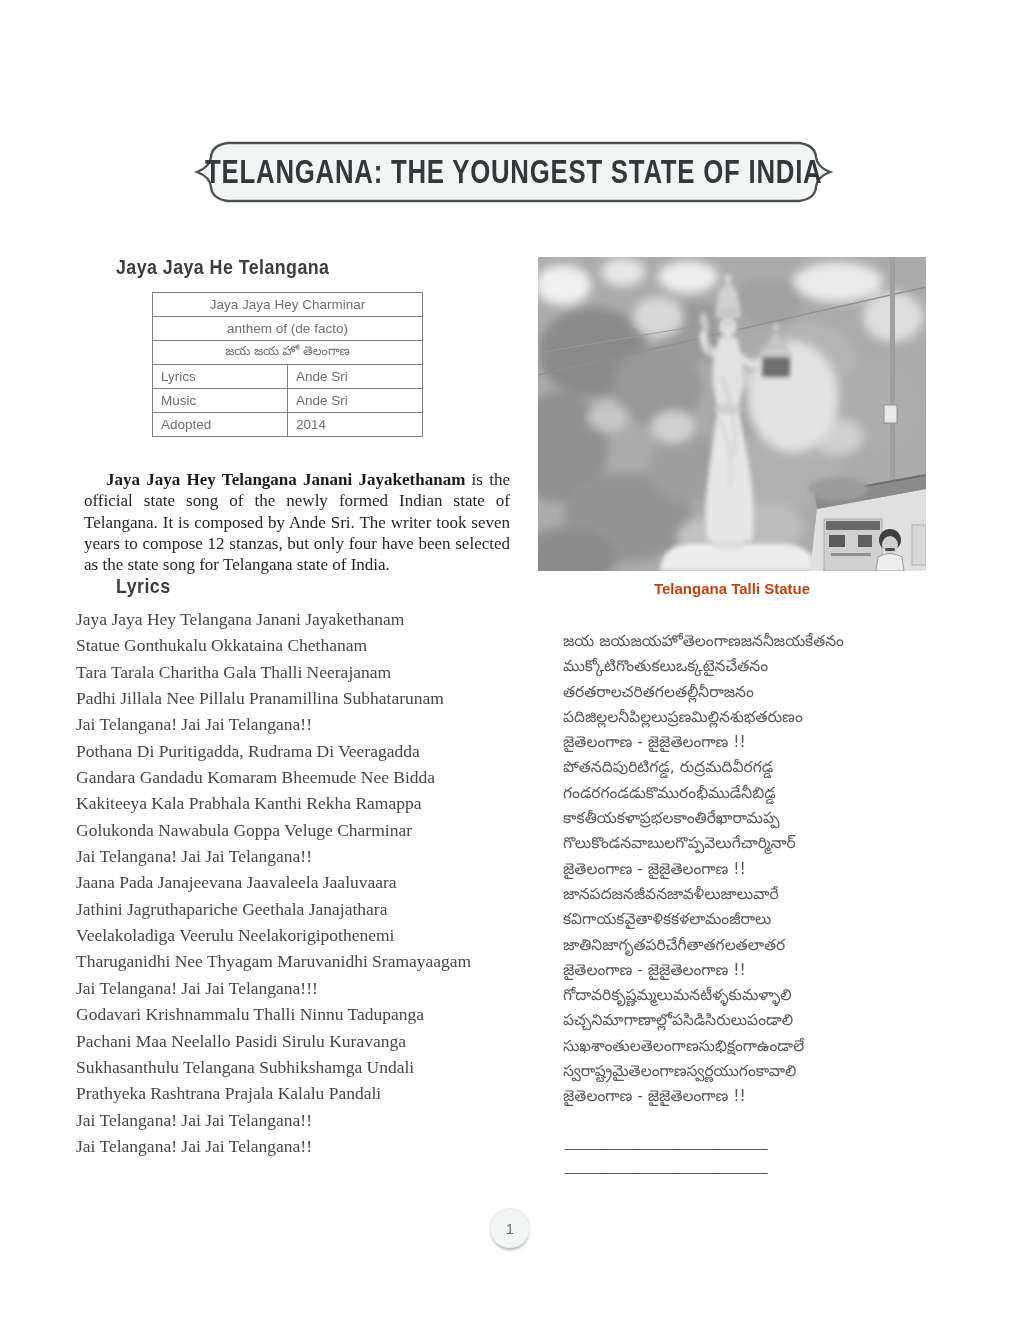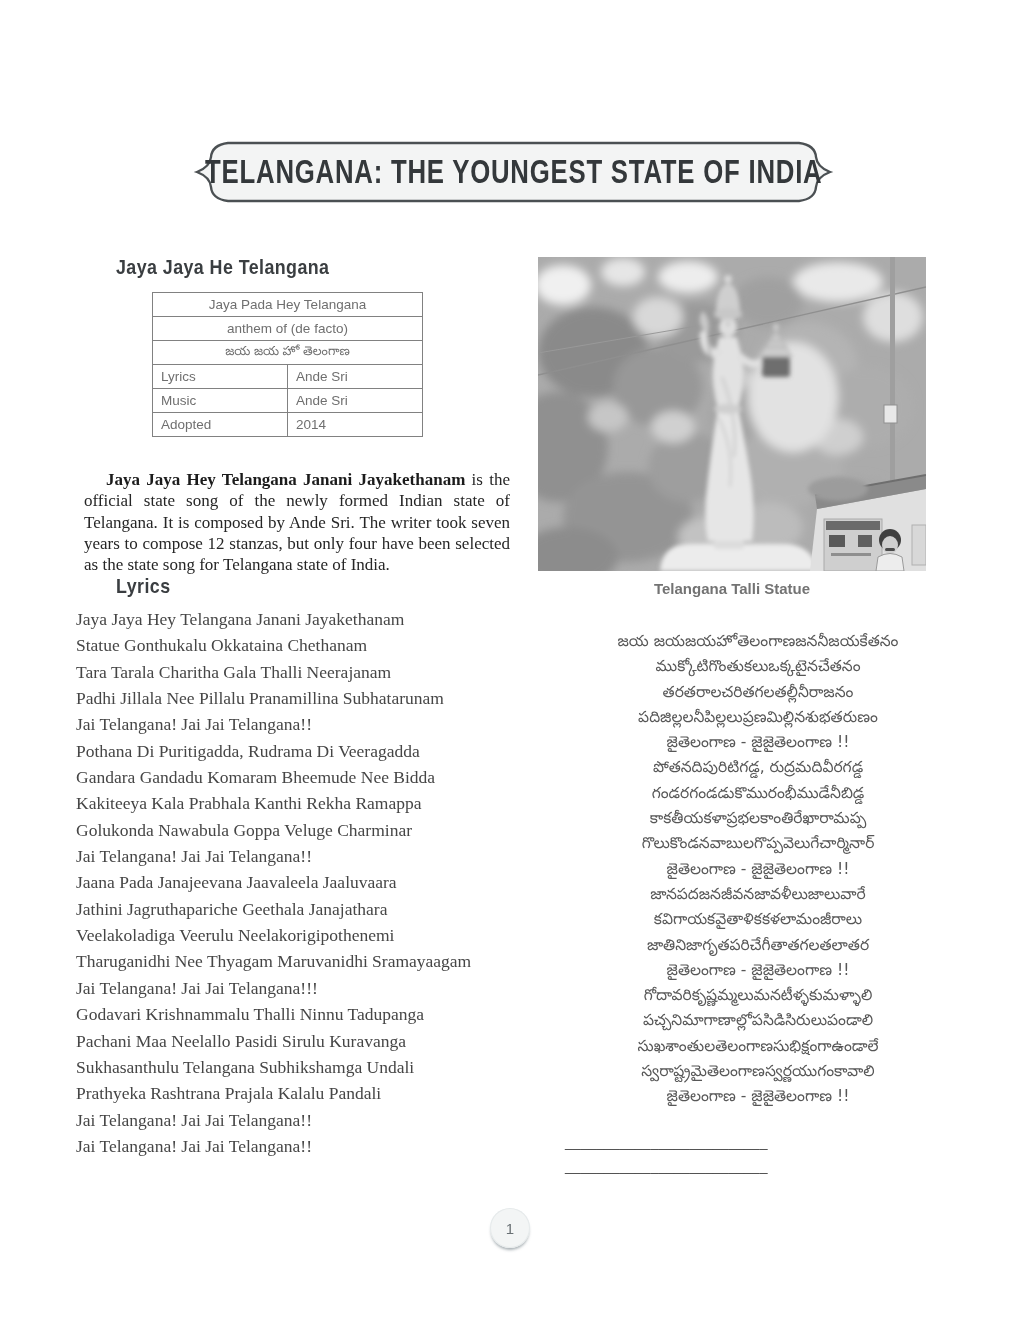--- a/index.html
+++ b/index.html
@@ -40,27 +40,27 @@
     font-size:17px;line-height:21.3px;text-align:justify;color:#262626;text-indent:22px;margin-left:8px;
   }
   .para .lead{font-weight:bold;color:#1b1b1b;}
   
   .lyrics{position:absolute;left:76px;top:606px;font-size:17.5px;color:#464646;line-height:26.35px;}
   .lyrics div{white-space:nowrap;}
   
   .photo{position:absolute;left:538px;top:257px;width:388px;height:314px;background:#b5b5b5;}
   .caption{
     position:absolute;left:538px;top:580px;width:388px;text-align:center;
-    font-family:"Liberation Sans", sans-serif;font-weight:bold;font-size:15px;color:#737373;
+    font-family:"Liberation Sans", sans-serif;font-weight:bold;font-size:15px;color:#c2410c;
   }
   .telugu-lyrics{
     position:absolute;left:563px;top:629px;width:390px;
     font-family:"DejaVu Sans", sans-serif;font-size:15.5px;color:#575757;line-height:25.3px;
   }
-  .telugu-lyrics div{white-space:nowrap;overflow:hidden;max-width:390px;text-align:center;}
+  .telugu-lyrics div{white-space:nowrap;overflow:hidden;max-width:390px;}
   .write-lines{
     position:absolute;left:565px;top:1131px;
     font-family:"Liberation Sans", sans-serif;font-size:14px;color:#4a4a4a;line-height:23.5px;
   }
   
   .page-badge{
     position:absolute;left:490px;top:1208px;width:40px;height:40px;border-radius:50%;
     background:#f3f5f5;
     box-shadow:0 3px 3px -1px rgba(96,112,118,0.55), inset 0 0 0 1px #e6eaeb;
     display:flex;align-items:center;justify-content:center;
@@ -79,21 +79,21 @@
   </div>
 </div>
 
 <div class="cond-head" id="heading-song">
   <span>Jaya Jaya He Telangana</span>
 </div>
 
 <table class="infobox">
   <tbody>
     <tr>
-        <td class="full" colspan="2">Jaya Pada Hey Telangana</td>
+        <td class="full" colspan="2">Jaya Jaya Hey Charminar</td>
       </tr>
     <tr>
         <td class="full" colspan="2">anthem of (de facto)</td>
       </tr>
     <tr>
         <td class="full telugu" colspan="2">జయ జయ హో తెలంగాణ</td>
       </tr>
     <tr>
       <td class="lbl">Lyrics</td>
       <td>Ande Sri</td>

